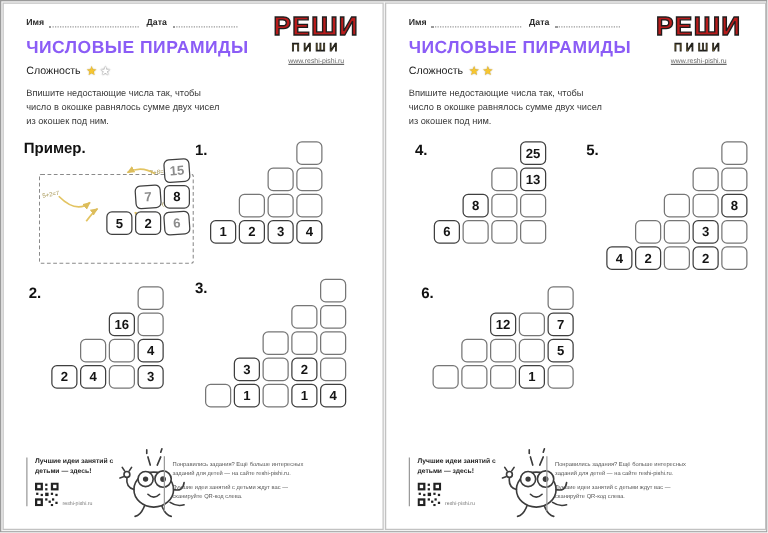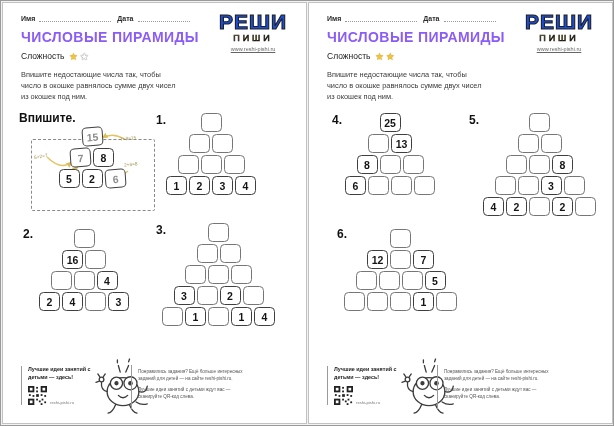--- a/index.html
+++ b/index.html
@@ -13,28 +13,28 @@
   .dl-name{width:72px}.dl-date{width:52px}
   .page-title{position:absolute;left:18px;top:26px;font-size:14px;font-weight:800;letter-spacing:.4px;color:#8b5cf6;}
   .difficulty{position:absolute;left:18px;top:48px;font-size:8.5px;color:#222;text-align:right;}
   .star{font-size:10px;margin-left:2px;vertical-align:-1px;}
   .star.fill{color:#F7C62F;text-shadow:0 0 1px #8a6d1a;}
   .star.empty{color:#fff;text-shadow:0 0 1px #777, 0 0 1px #777;}
   .instructions{position:absolute;left:18px;top:66px;width:160px;font-size:7.4px;line-height:1.5;color:#3a3a3a;}
 
   
   .logo{position:absolute;right:10px;top:8px;width:86px;text-align:center;}
-  .logo-l1{font-size:21px;font-weight:900;color:#1d4ed8;-webkit-text-stroke:1.1px #1d1d1d;letter-spacing:1px;line-height:1;}
+  .logo-l1{font-size:21px;font-weight:900;color:#b91c1c;-webkit-text-stroke:1.1px #1d1d1d;letter-spacing:1px;line-height:1;}
   .logo-l2{font-size:9px;font-weight:400;color:#FFC933;-webkit-text-stroke:.7px #1d1d1d;letter-spacing:3px;margin-top:1px;}
   .logo-url{font-size:5.5px;color:#666;margin-top:3px;text-decoration:underline;}
 
   
   .lbl{position:absolute;font-size:12px;font-weight:800;color:#111;}
   .pyramid{position:absolute;}
-  .prow{display:flex;justify-content:center;margin-bottom:2px;}
+  .prow{display:flex;justify-content:flex-end;margin-bottom:2px;}
   .cell{width:21px;height:19px;margin:0 1px;border:1.3px solid #3f3f3f;border-radius:4.5px;background:#fff;
         display:flex;align-items:center;justify-content:center;font-size:10.5px;font-weight:700;color:#141414;box-sizing:border-box;}
   .cell:empty{border-color:#767676;}
   .cell.hand{color:#8c8c8c;font-weight:600;transform:rotate(-4deg);}
 
   .pos-l1{left:153px;top:110px}.pos-p1{left:160px;top:110px;width:96px}
   .pos-l2{left:20px;top:224px}.pos-p2{left:33px;top:226px;width:96px}
   .pos-l3{left:153px;top:220px}.pos-p3{left:156px;top:220px;width:119px}
   .pos-l4{left:23px;top:110px}.pos-p4{left:33px;top:110px;width:96px}
   .pos-l5{left:160px;top:110px}.pos-p5{left:171px;top:110px;width:119px}
@@ -76,21 +76,21 @@
       <span class="stars"><span class="star fill">★</span><span class="star empty">★</span></span>
     </div>
     <div class="instructions">Впишите недостающие числа так, чтобы число в окошке равнялось сумме двух чисел из окошек под ним.</div>
 
     <div class="logo">
       <div class="logo-l1">РЕШИ</div>
       <div class="logo-l2">ПИШИ</div>
       <div class="logo-url">www.reshi-pishi.ru</div>
     </div>
 
-    <div class="ex-label">Впишите.</div>
+    <div class="ex-label">Пример.</div>
     <div class="ex-box"></div>
     <svg class="ex-arrows" width="124" height="84" viewBox="0 0 124 84">
       <defs>
           <marker id="ah" markerWidth="5" markerHeight="5" refX="4" refY="2" orient="auto">
             <path d="M0 0L4.5 2L0 4z" fill="#d9b64a"></path>
           </marker>
         </defs>
       <g fill="none" stroke="#e0be52" stroke-width="1.4" opacity="0.9">
         <path d="M16 32 Q30 46 41 37" marker-end="url(#ah)"></path>
         <path d="M38 52 Q44 44 47 42" marker-end="url(#ah)"></path>

